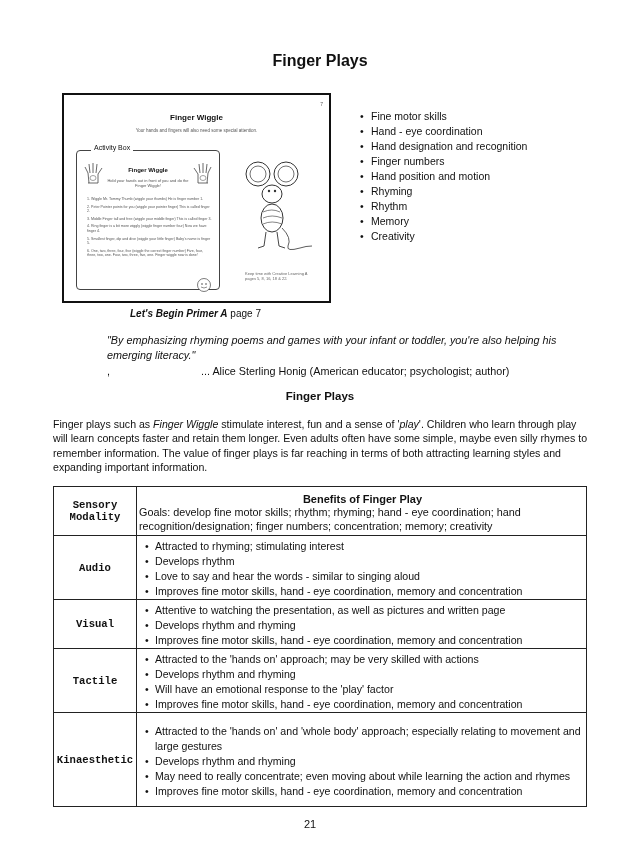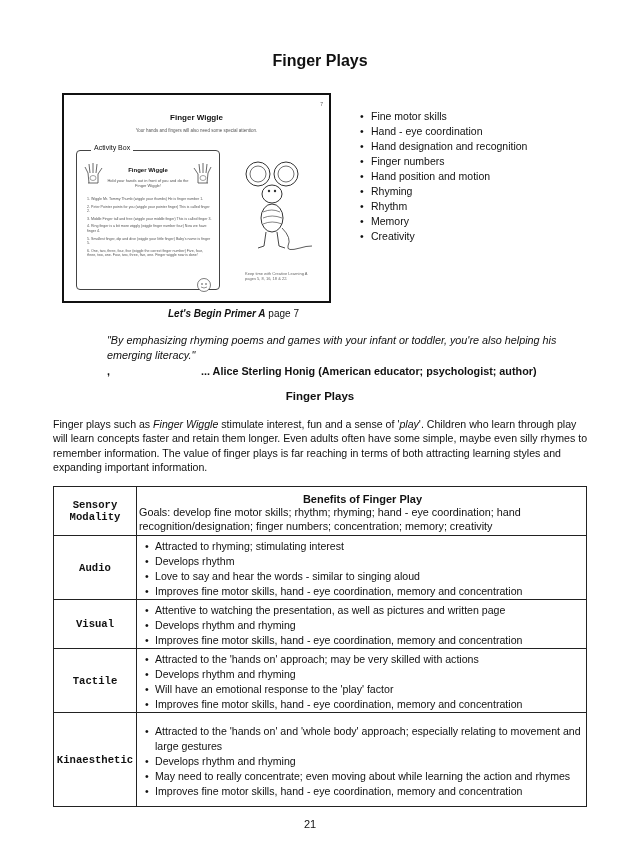--- a/index.html
+++ b/index.html
@@ -18,23 +18,23 @@
   .activity-steps div { margin-bottom: 3px; }
   .hand { position: absolute; top: 10px; width: 24px; height: 24px; }
   .mouse { position: absolute; left: 180px; top: 65px; width: 70px; height: 100px; }
   .fig-caption { position: absolute; left: 181px; top: 176px; font-size: 4px; color: #666; line-height: 5px; width: 70px; }
   .fig-face { position: absolute; left: 132px; top: 182px; width: 16px; height: 16px; }
   .intro { left: 344px; top: 109px; width: 260px; font-size: 10.5px; line-height: 15px; }
   .intro ul { margin: 0; padding: 0 0 0 18px; list-style: none; }
   .intro li { position: relative; padding-left: 9px; }
   .intro li::before { content: "\2022"; position: absolute; left: -2px; }
   .fig-cap-main { left: 130px; top: 308px; font-size: 10px; }
-  .fig-cap-main b { font-style: italic; margin-left: 38px; }
+  .fig-cap-main b { font-style: italic; }
   .quote { left: 107px; top: 333px; width: 470px; font-size: 10.8px; line-height: 15px; font-style: italic; }
-  .attrib { left: 107px; top: 365px; width: 470px; font-size: 10.8px; font-weight: bold; }
+  .attrib { left: 107px; top: 365px; width: 470px; font-size: 10.8px; }
   .attrib .dot { display: inline-block; width: 94px; }
   .subtitle { left: 0; width: 640px; top: 390px; text-align: center; font-weight: bold; font-size: 11.5px; }
   .para { left: 53px; top: 417px; width: 536px; font-size: 10.6px; line-height: 14.3px; }
   table.benefits { position: absolute; left: 53px; top: 486px; width: 534px; border-collapse: collapse; font-size: 10.6px; }
   table.benefits td, table.benefits th { border: 1.2px solid #222; padding: 0; vertical-align: middle; }
   .col1 { width: 82px; text-align: center; font-weight: bold; font-family: Liberation Mono, monospace; }
   .hdr-cell { padding: 4px 0 0 2px !important; height: 44px; }
   .hdr-title { text-align: center; font-weight: bold; font-size: 11px; }
   .hdr-goals { font-size: 10.8px; line-height: 14.5px; font-weight: normal; }
   .cell-list { margin: 0; padding: 3px 0 0 6px; list-style: none; line-height: 15px; }

